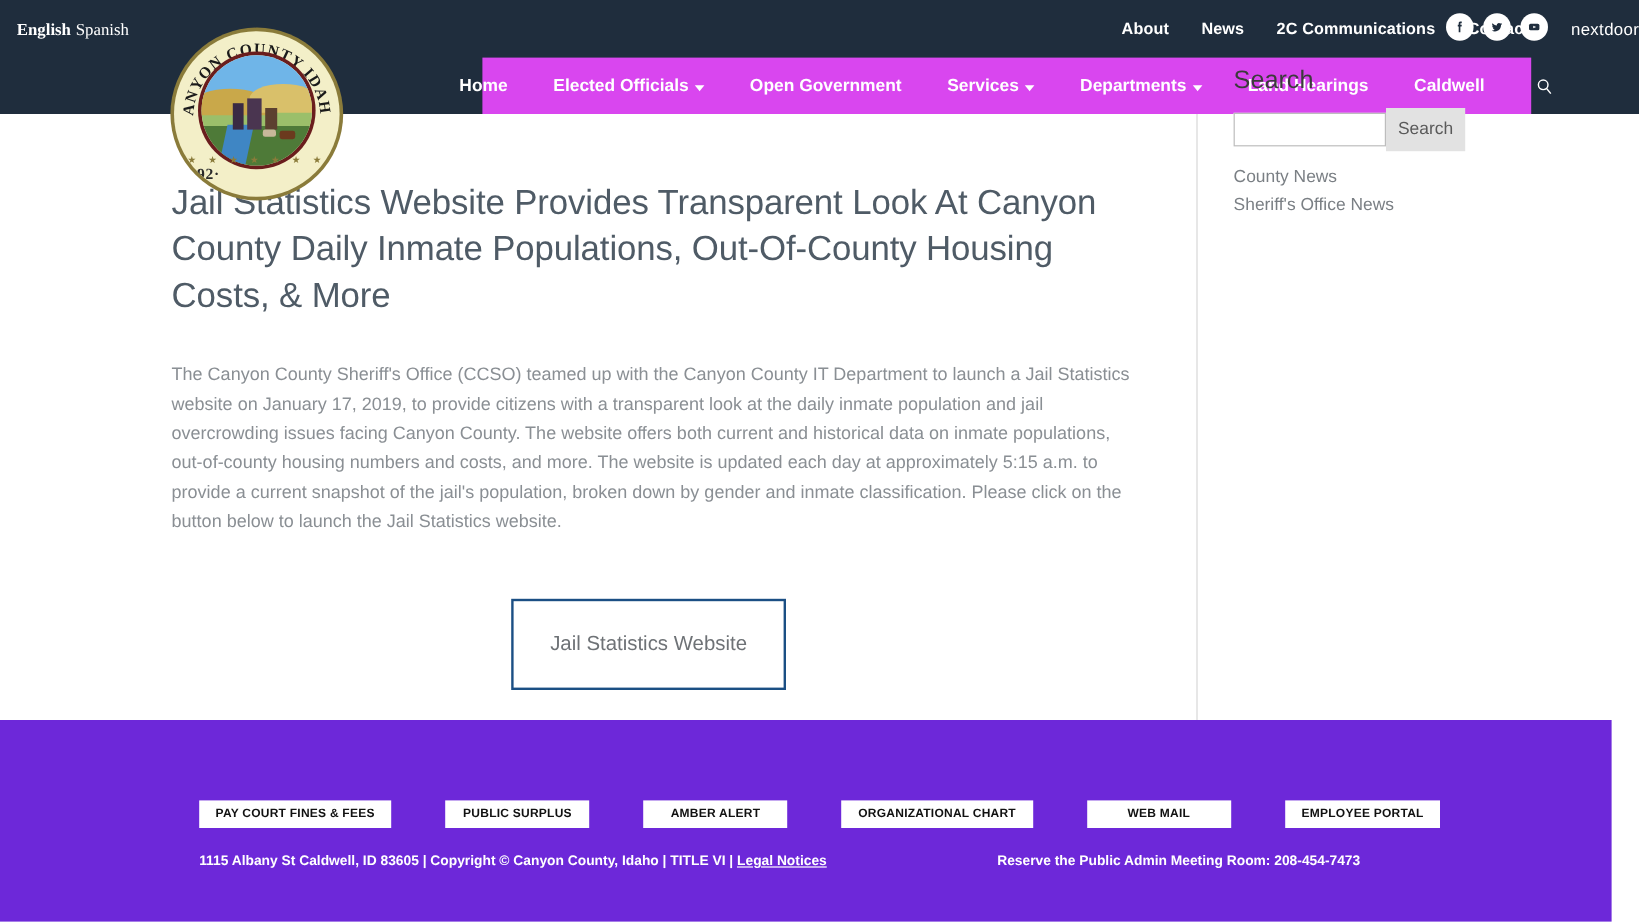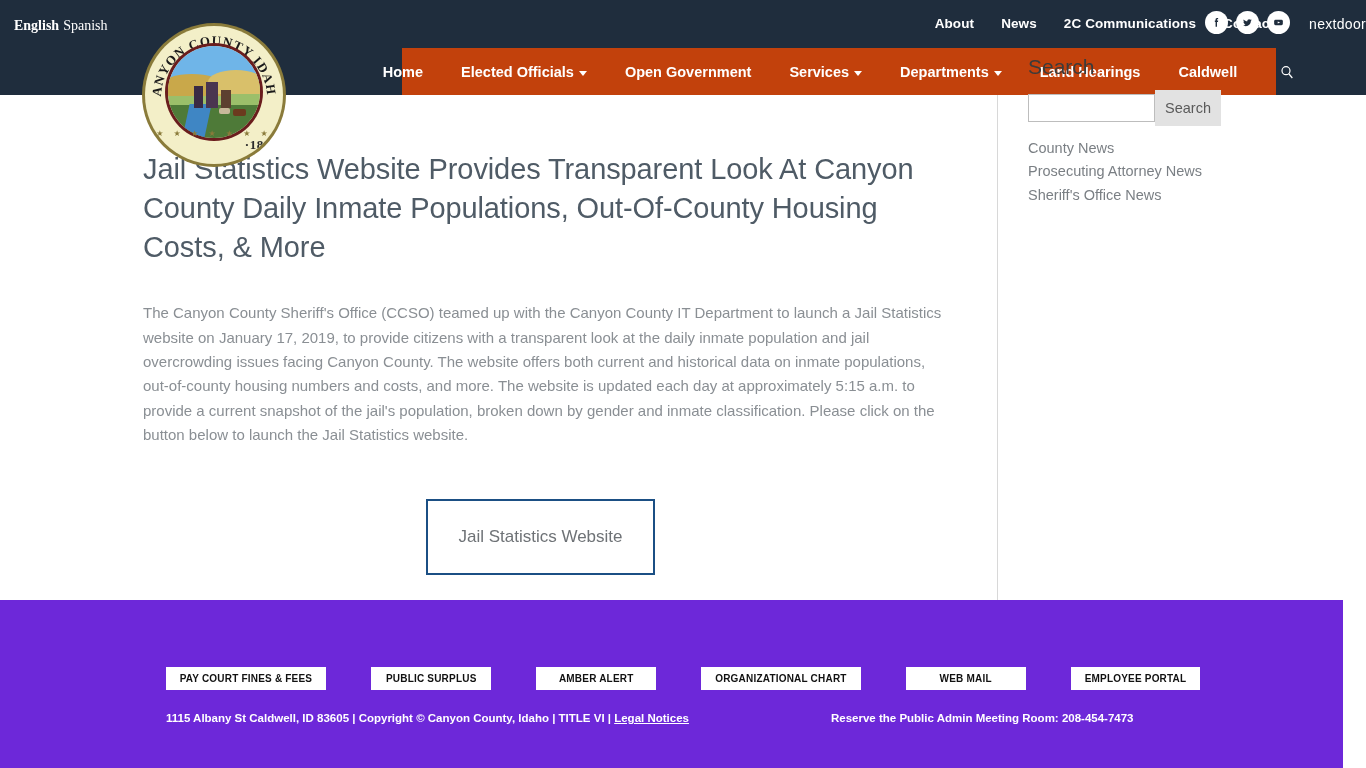--- a/index.html
+++ b/index.html
@@ -48,21 +48,21 @@
   }
   .nextdoor-word {
     position: absolute; right: 0px; top: 16px;
     color: #ffffff; font-size: 14px; letter-spacing: .3px;
   }
 
   
   .mainnav {
     position: absolute; left: 402px; top: 48px;
     width: 874px; height: 48px;
-    background: #c2410c;
+    background: #d946ef;
     display: flex; align-items: center; justify-content: center;
     gap: 38px;
   }
   .navitem {
     display: flex; align-items: center; gap: 5px;
     color: #ffffff; font-size: 14.5px; font-weight: bold;
     text-decoration: none; white-space: nowrap;
   }
   .caret {
     display: inline-block;
@@ -121,21 +121,21 @@
   }
   .seal-cow2 {
     position:absolute; bottom:24px; right:30px; width:11px; height:6px;
     background:#c8b89a; border-radius:2px;
   }
   .seal-arc-text {
     position: absolute; left: 0; top: 0; width: 138px; height: 138px;
   }
   .seal-year {
     position: absolute; left: 0; bottom: 11px; width: 138px;
-    text-align: right;
+    text-align: left;
     font-family: "Liberation Serif", serif;
     font-size: 13px; font-weight: bold; color: #2a2a2a;
     letter-spacing: .6px;
   }
   .seal-stars {
     position:absolute; left:0; bottom: 26px; width:138px;
     text-align:center; font-size:8px; color:#8a7b3a; letter-spacing:4px;
   }
 
   
@@ -344,21 +344,20 @@
 <div class="divider-v"></div>
 
 <aside class="sidebar">
   <h2 class="sb-title">Search</h2>
   <div class="sb-searchrow">
     <input class="sb-input" type="text" value="" placeholder="" style="">
     <button class="sb-searchbtn">Search</button>
   </div>
   <div class="sb-links">
     <a href="#">County News</a>
-    <a href="#">Prosecuting Attorney News</a>
     <a href="#">Sheriff's Office News</a>
   </div>
 </aside>
 
 <footer class="footer">
   <div class="footer-btns">
     <a href="#" class="fbtn">PAY COURT FINES &amp; FEES</a>
     <a href="#" class="fbtn">PUBLIC SURPLUS</a>
     <a href="#" class="fbtn">AMBER ALERT</a>
     <a href="#" class="fbtn">ORGANIZATIONAL CHART</a>

